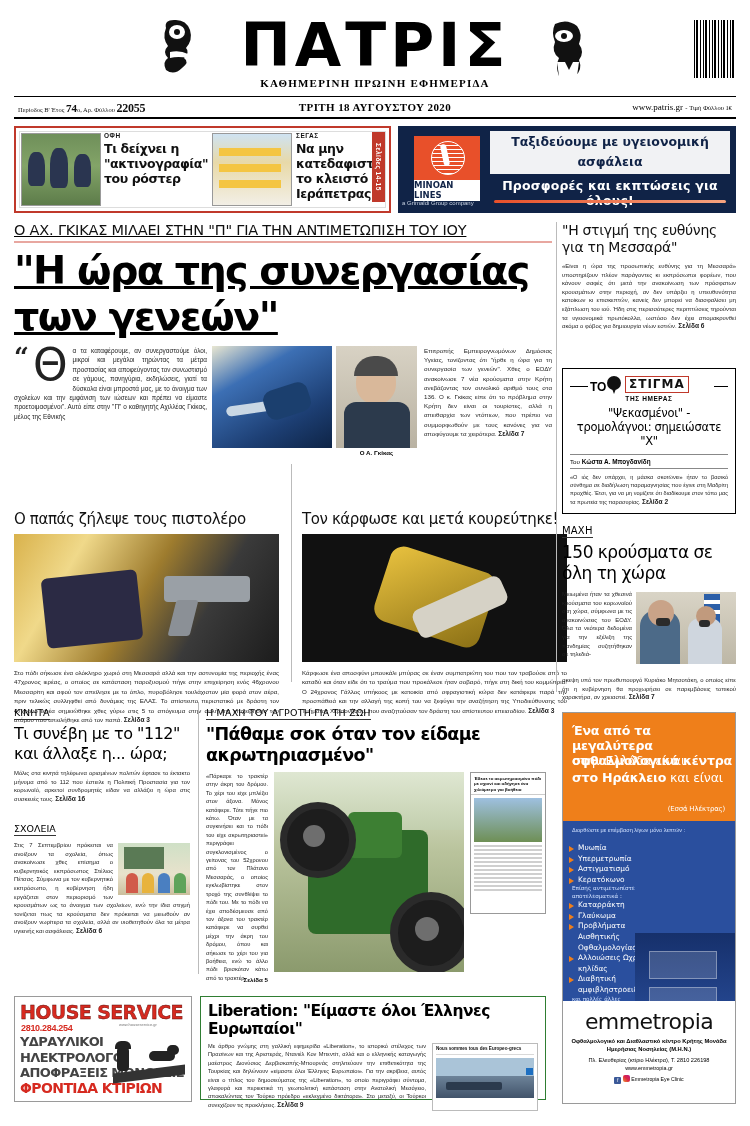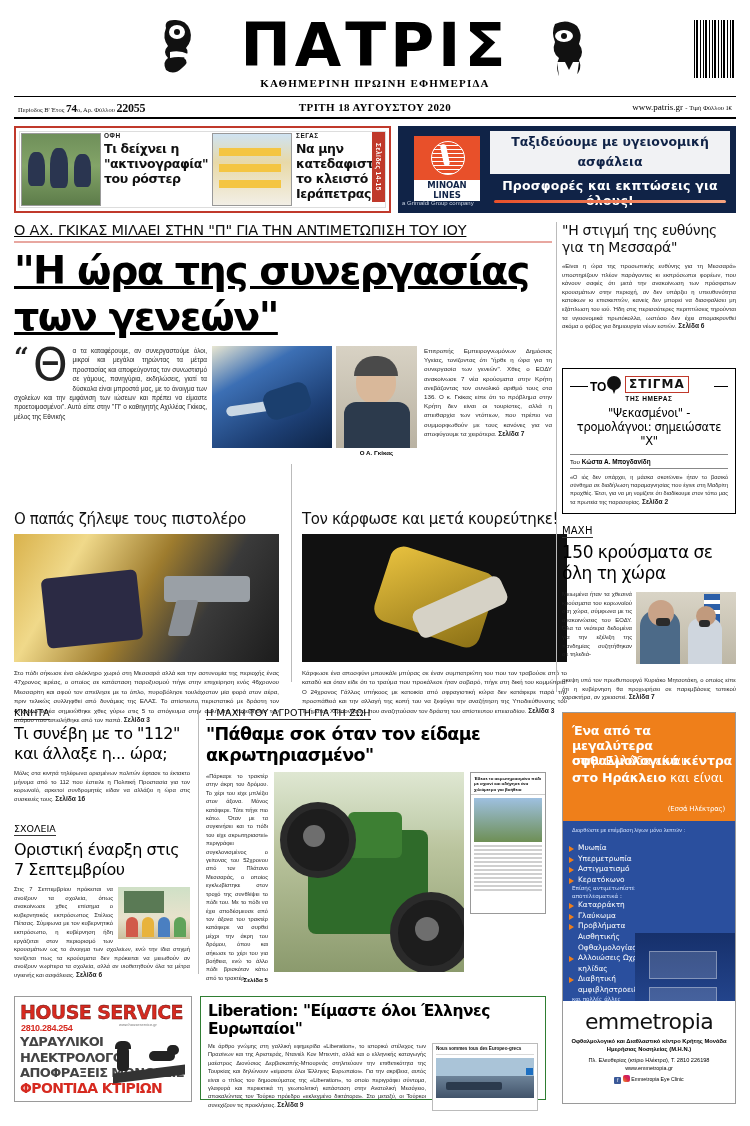--- a/index.html
+++ b/index.html
@@ -43,21 +43,21 @@
   .sb-txt.two{left:280px;}
   .sb-kicker{font-size:6.5px;font-weight:bold;letter-spacing:.5px;color:#111;margin-bottom:2px;}
   .sb-head{font-family:"DejaVu Sans",sans-serif;font-weight:bold;font-size:12.5px;line-height:15px;letter-spacing:-.4px;color:#111;}
   .sb-pages{position:absolute;right:4px;top:4px;width:13px;height:70px;background:#c0392b;color:#fff;font-size:6.5px;font-weight:bold;writing-mode:vertical-rl;text-align:center;line-height:13px;letter-spacing:.5px;}
 
   .minoan{position:absolute;left:398px;top:126px;width:338px;height:87px;background:#102347;box-sizing:border-box;overflow:hidden;}
   .minoan .logo{position:absolute;left:16px;top:10px;width:66px;height:66px;}
   .minoan .logo .sq{position:absolute;left:0;top:0;width:66px;height:44px;background:#e8502a;}
   .minoan .logo .sq .glob{position:absolute;left:17px;top:5px;width:32px;height:32px;border-radius:50%;background:repeating-linear-gradient(#e8502a 0 3px,#fff 3px 4px);border:1px solid #fff;}
   .minoan .logo .sq .fig{position:absolute;left:28px;top:8px;width:6px;height:22px;background:#fff;border-radius:3px;transform:rotate(-12deg);}
-  .minoan .logo .nm{position:absolute;left:0;top:44px;width:66px;background:#fff;color:#102347;font-size:8.5px;font-weight:bold;text-align:center;line-height:9.5px;padding:1px 0;font-family:"DejaVu Sans",sans-serif;}
+  .minoan .logo .nm{position:absolute;left:0;top:44px;width:66px;background:#fff;color:#102347;font-size:8.5px;font-weight:bold;text-align:left;line-height:9.5px;padding:1px 0;font-family:"DejaVu Sans",sans-serif;}
   .minoan .grim{position:absolute;left:4px;top:74px;width:88px;color:#c8d2e2;font-size:6px;}
   .minoan .white{position:absolute;left:92px;top:5px;right:6px;height:42px;background:#f1f2f4;color:#102347;text-align:center;font-size:12.5px;line-height:20px;padding-top:1px;font-weight:600;font-family:"DejaVu Sans",sans-serif;}
   .minoan .offer{position:absolute;left:92px;top:52px;right:6px;text-align:center;color:#fff;font-size:12.5px;font-weight:bold;letter-spacing:.2px;font-family:"DejaVu Sans",sans-serif;}
   .minoan .swoosh{position:absolute;left:96px;top:74px;right:10px;height:3px;background:linear-gradient(90deg,#e8502a,#f6a37f);border-radius:2px;}
 
   
   .lead{position:absolute;left:14px;top:222px;width:538px;text-decoration:underline;}
   .lead-kicker{font-size:14.5px;letter-spacing:-.2px;color:#111;padding-bottom:3px;font-family:"DejaVu Sans",sans-serif;}
   .lead-rule{border-top:2px solid #e8a7a0;width:538px;}
   .lead-head{font-family:"DejaVu Sans",sans-serif;font-weight:bold;font-size:39px;line-height:46px;letter-spacing:-1.6px;margin-top:5px;transform:scaleX(1.02);transform-origin:left;}
@@ -406,21 +406,20 @@
     <div class="bl-kicker">ΚΙΝΗΤΑ</div>
     <div class="bl-head">Τι συνέβη με το "112" και άλλαξε η... ώρα;</div>
     <div class="bl-body">
       <span>Μόλις στα κινητά τηλέφωνα ορισμένων πολιτών έφτασε το έκτακτο μήνυμα από το 112 που έστειλε η Πολιτική Προστασία για τον κορωνοϊό, αρκετοί συνδρομητές είδαν να αλλάζει η ώρα στις συσκευές τους.</span>
       <span class="pg">Σελίδα 16</span>
     </div>
   </div>
 
   <div class="bl2">
     <div class="bl-kicker">ΣΧΟΛΕΙΑ</div>
-    <div class="bl-head">Οριστική έναρξη στις 7 Σεπτεμβρίου</div>
     <div class="sch-mix">
       <div class="sch-photo">
         <div class="board"></div>
         <div class="k" style="left:8px;background:#d15b4a;"></div>
         <div class="k" style="left:24px;background:#e8b33c;"></div>
         <div class="k" style="left:40px;background:#4a7fc1;"></div>
         <div class="k" style="left:56px;background:#5fa35a;"></div>
       </div>
       <div class="bl-body">
         <span>Στις 7 Σεπτεμβρίου πρόκειται να ανοίξουν τα σχολεία, όπως ανακοίνωσε χθες επίσημα ο κυβερνητικός εκπρόσωπος Στέλιος Πέτσας. Σύμφωνα με τον κυβερνητικό εκπρόσωπο, η κυβέρνηση ήδη εργάζεται στον περιορισμό των κρουσμάτων ως το άνοιγμα των σχολείων, ενώ την ίδια στιγμή τονίζεται πως τα κρούσματα δεν πρόκειται να μειωθούν αν ανοίξουν νωρίτερα τα σχολεία, αλλά αν υιοθετηθούν όλα τα μέτρα υγιεινής και ασφάλειας.</span>

